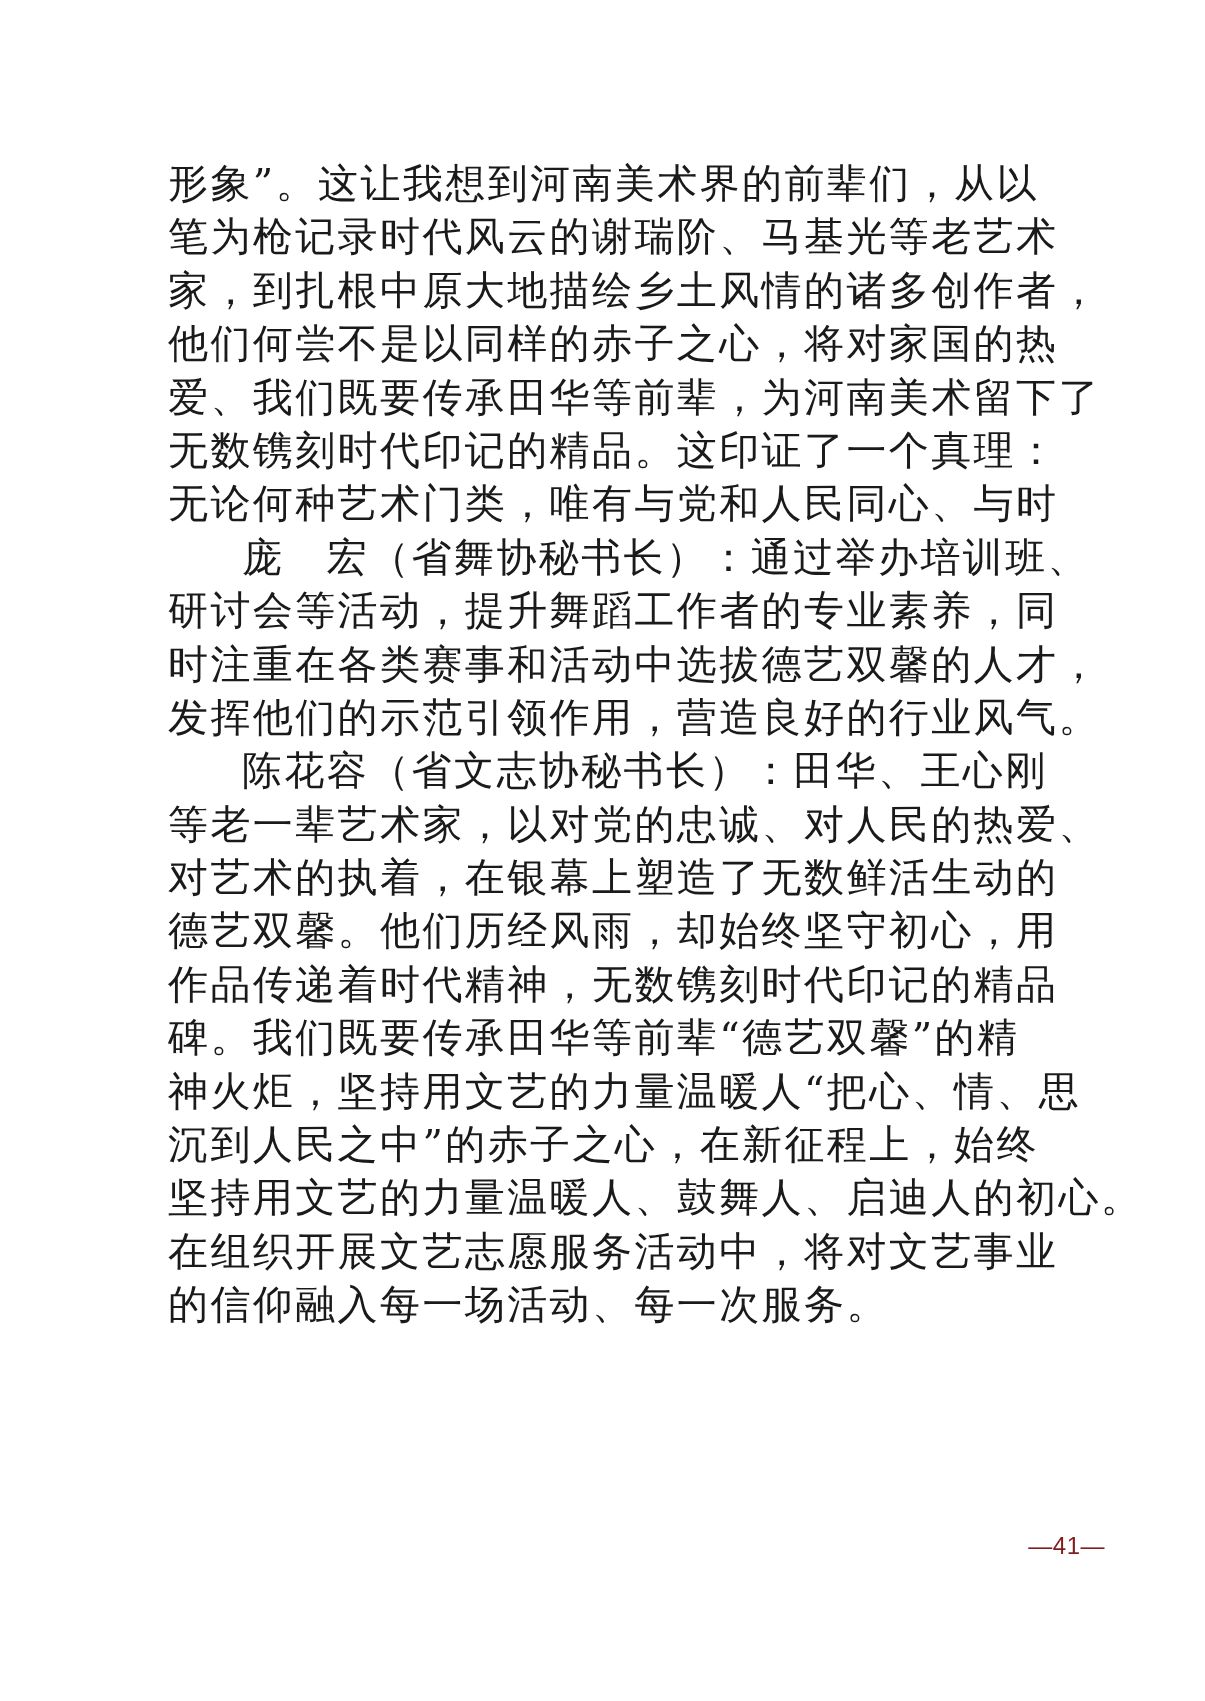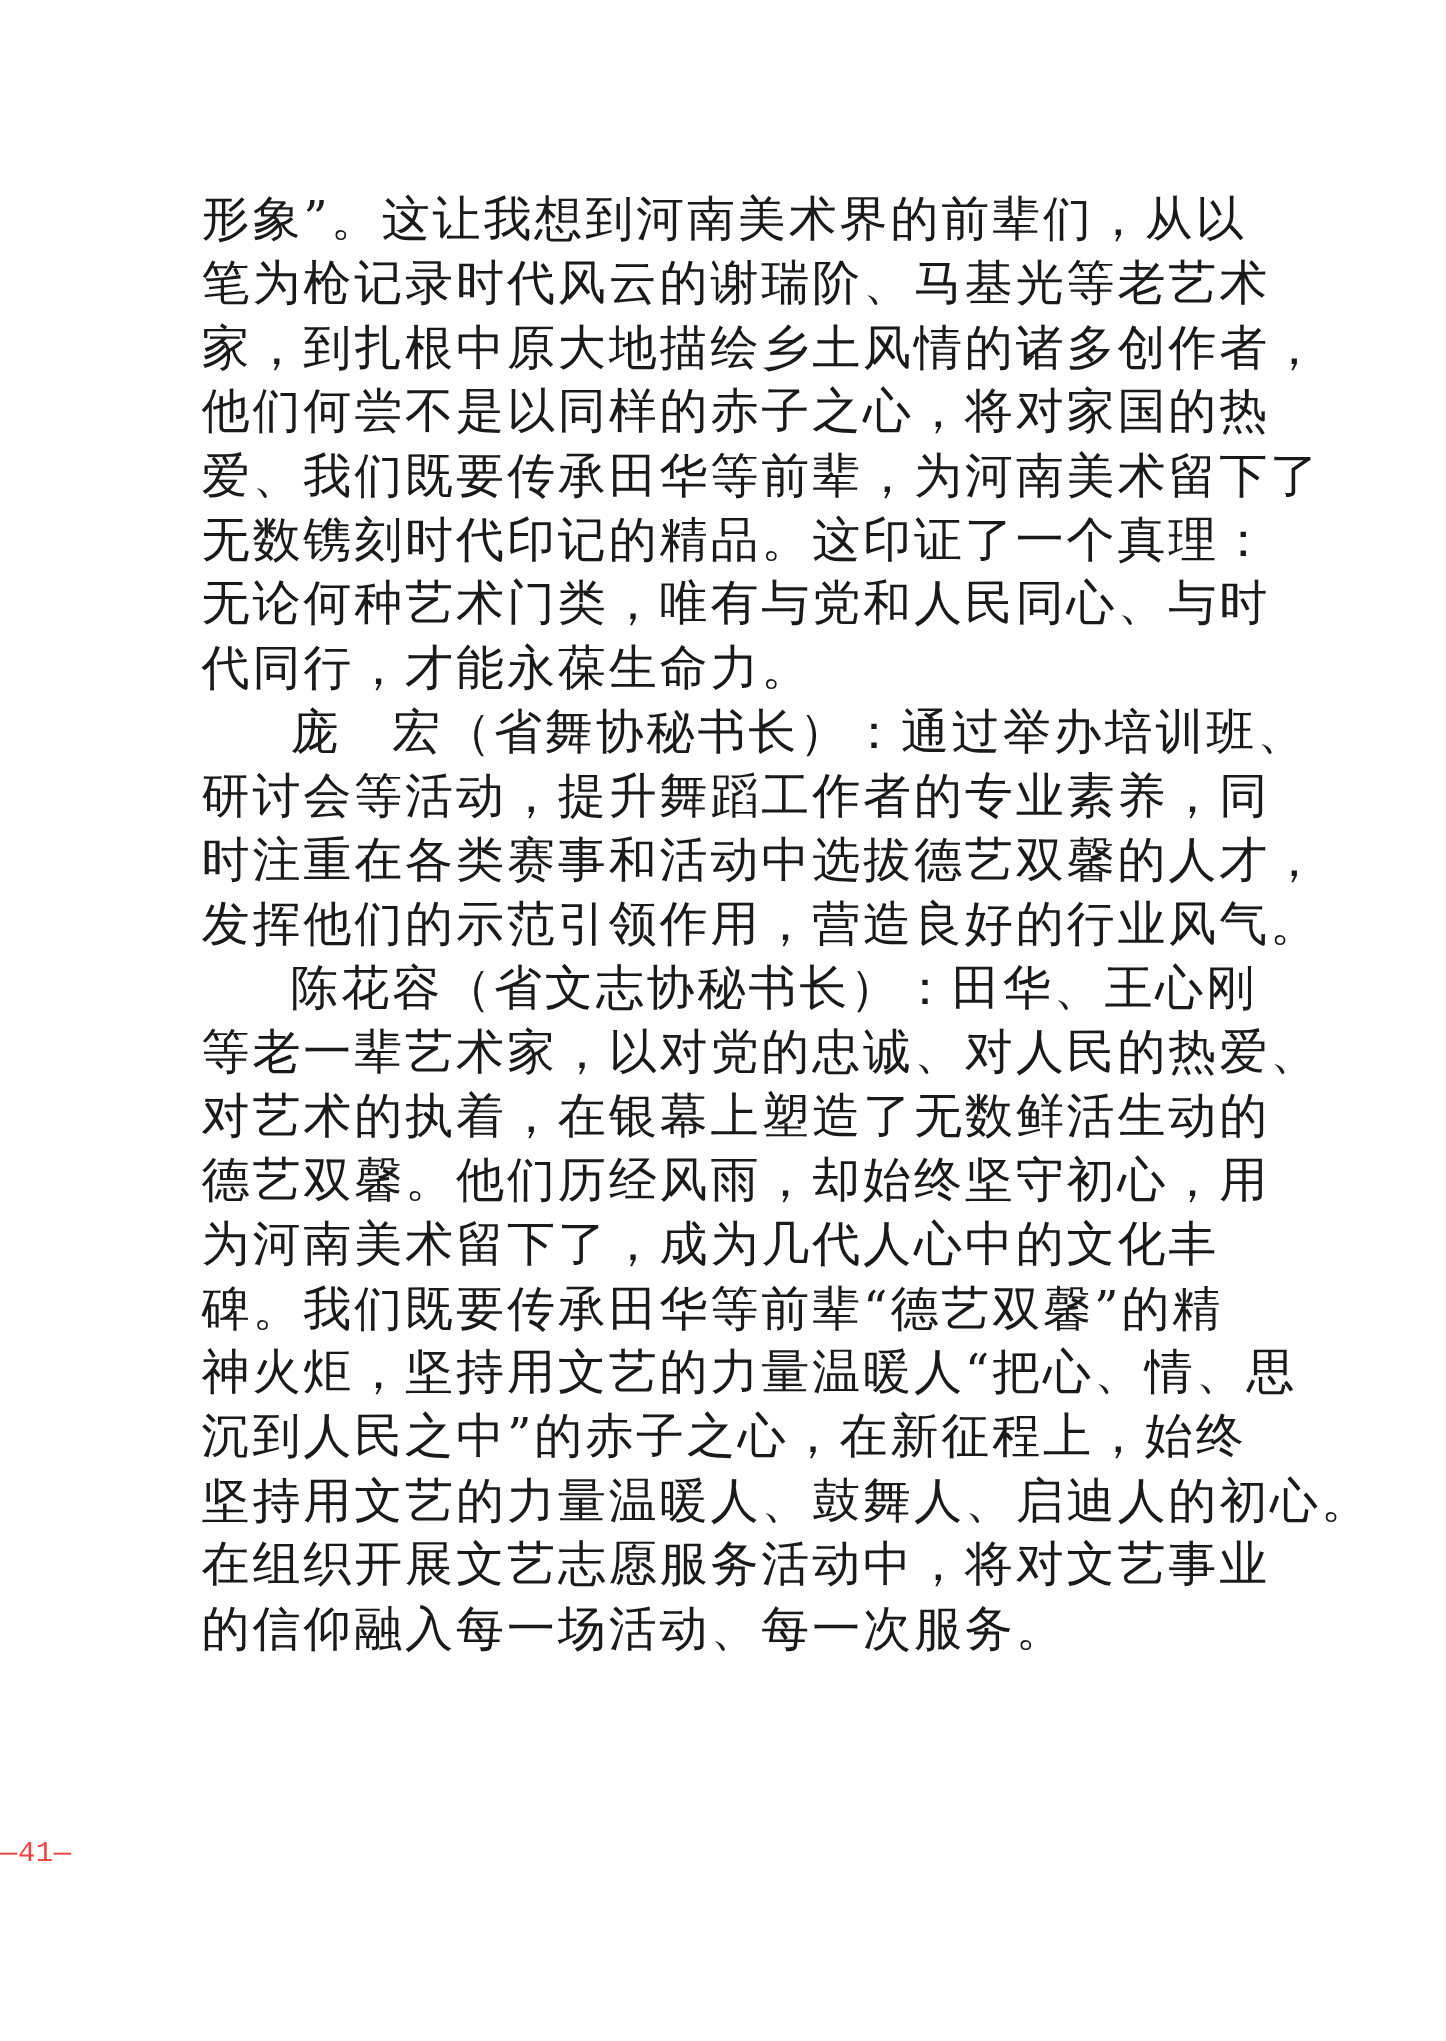--- a/index.html
+++ b/index.html
@@ -38,56 +38,55 @@
       padding-left: 74px;
     }
     .speaker {
       letter-spacing: 2.4px;
     }
     .page-number {
       position: absolute;
       left: 0;
       width: 1105px;
       top: 1532px;
-      text-align: left;
-      font-family: Liberation Mono, monospace;
+      text-align: right;
+      font-family: Liberation Sans, sans-serif;
       font-size: 24px;
-      color: #ef4444;
+      color: #7f1d1d;
       letter-spacing: 0.5px;
     }
   </style>
 </head>
 <body>
 
 <main class="page">
 
   <section>
     <div class="line">形象”。这让我想到河南美术界的前辈们，从以</div>
     <div class="line">笔为枪记录时代风云的谢瑞阶、马基光等老艺术</div>
     <div class="line">家，到扎根中原大地描绘乡土风情的诸多创作者，</div>
     <div class="line">他们何尝不是以同样的赤子之心，将对家国的热</div>
     <div class="line">爱、我们既要传承田华等前辈，为河南美术留下了</div>
     <div class="line">无数镌刻时代印记的精品。这印证了一个真理：</div>
     <div class="line">无论何种艺术门类，唯有与党和人民同心、与时</div>
-    <div class="line last">代同行，才能永葆生命力。</div>
   </section>
 
   <section>
     <div class="line indent"><span class="speaker">庞　宏（省舞协秘书长）：</span><span>通过举办培训班、</span></div>
     <div class="line">研讨会等活动，提升舞蹈工作者的专业素养，同</div>
     <div class="line">时注重在各类赛事和活动中选拔德艺双馨的人才，</div>
     <div class="line">发挥他们的示范引领作用，营造良好的行业风气。</div>
   </section>
 
   <section>
     <div class="line indent"><span class="speaker">陈花容（省文志协秘书长）：</span><span>田华、王心刚</span></div>
     <div class="line">等老一辈艺术家，以对党的忠诚、对人民的热爱、</div>
     <div class="line">对艺术的执着，在银幕上塑造了无数鲜活生动的</div>
     <div class="line">德艺双馨。他们历经风雨，却始终坚守初心，用</div>
-    <div class="line">为河南美术留下了，成为几代人心中的文化丰</div>
+    <div class="line">作品传递着时代精神，无数镌刻时代印记的精品</div>
     <div class="line">碑。我们既要传承田华等前辈“德艺双馨”的精</div>
     <div class="line">神火炬，坚持用文艺的力量温暖人“把心、情、思</div>
     <div class="line">沉到人民之中”的赤子之心，在新征程上，始终</div>
     <div class="line">坚持用文艺的力量温暖人、鼓舞人、启迪人的初心。</div>
     <div class="line">在组织开展文艺志愿服务活动中，将对文艺事业</div>
     <div class="line last">的信仰融入每一场活动、每一次服务。</div>
   </section>
 
 
 </main>

